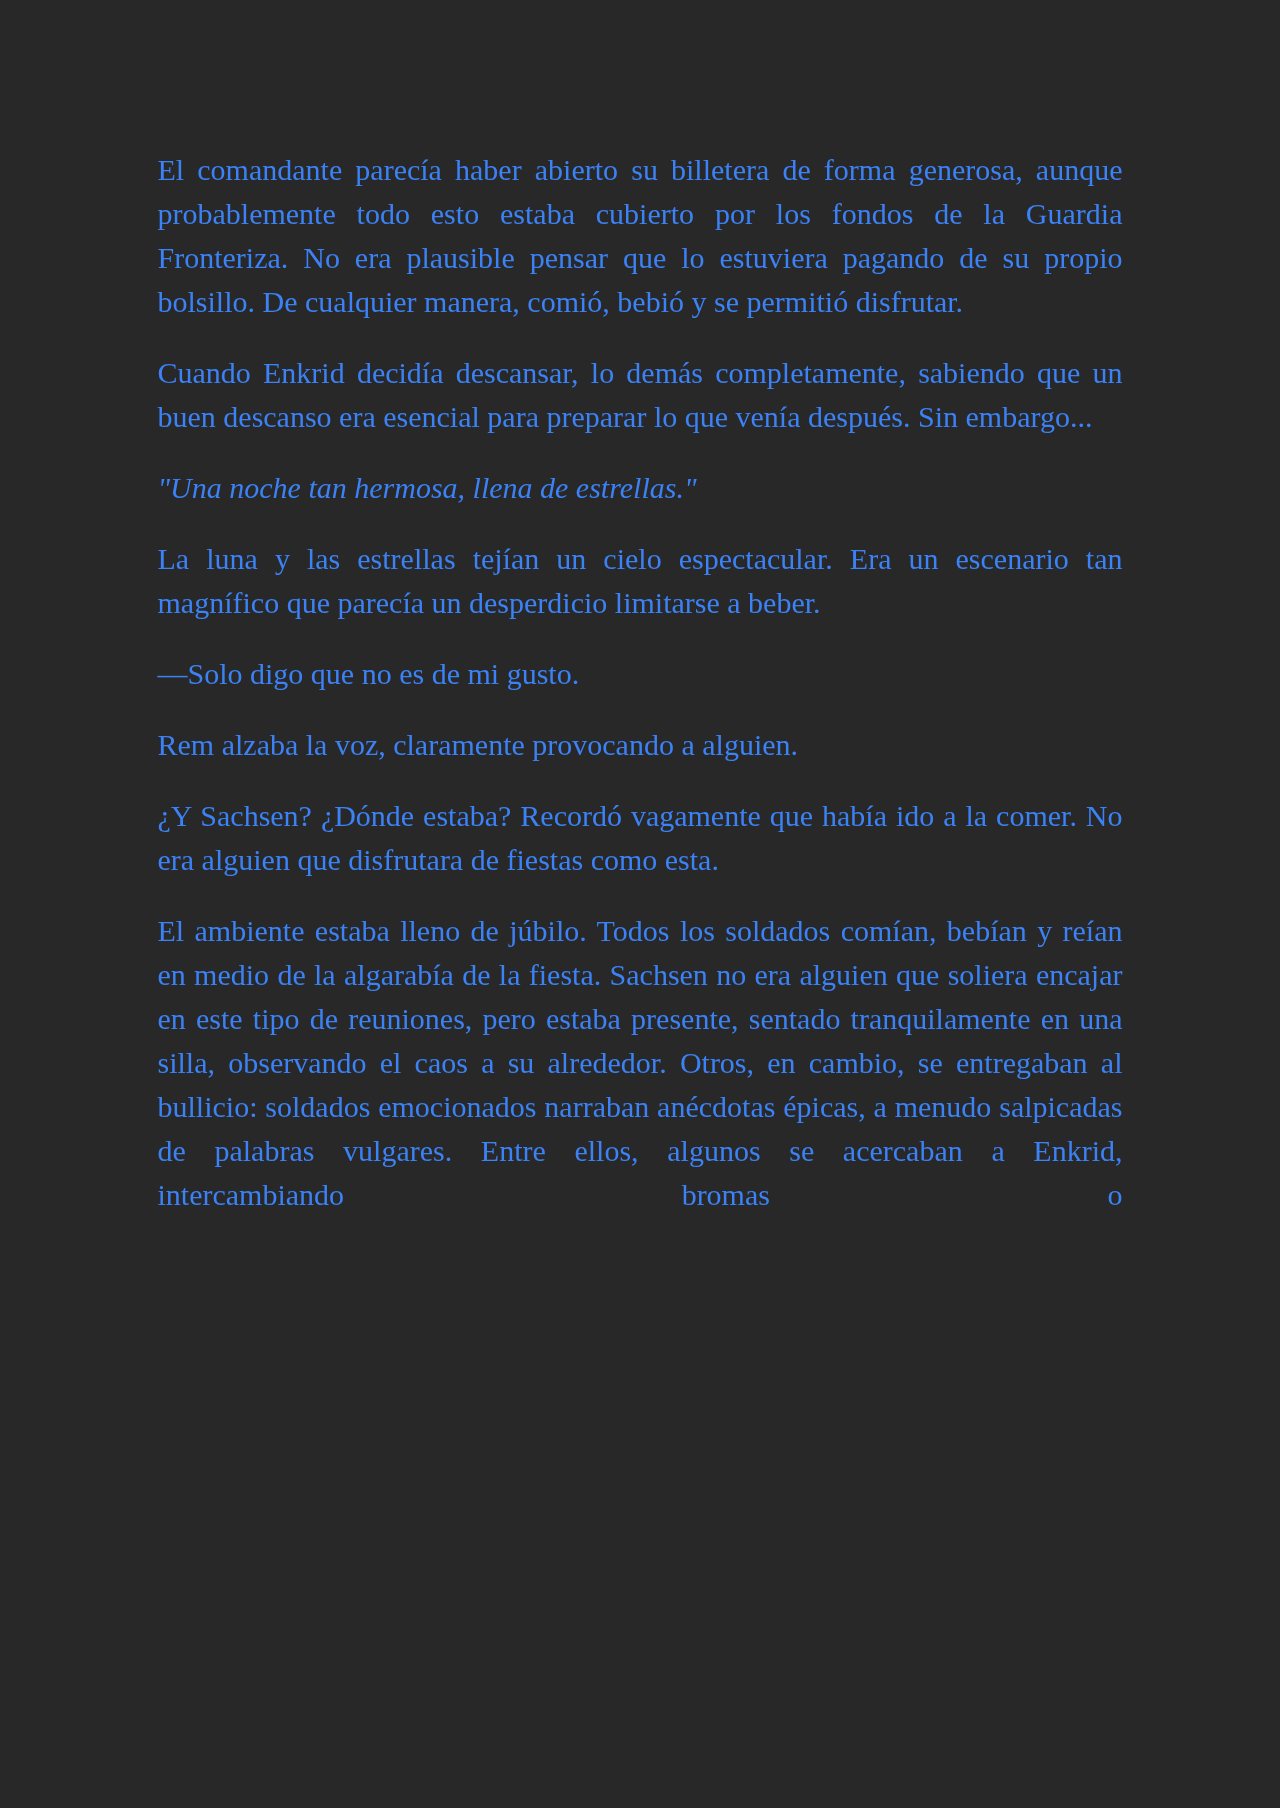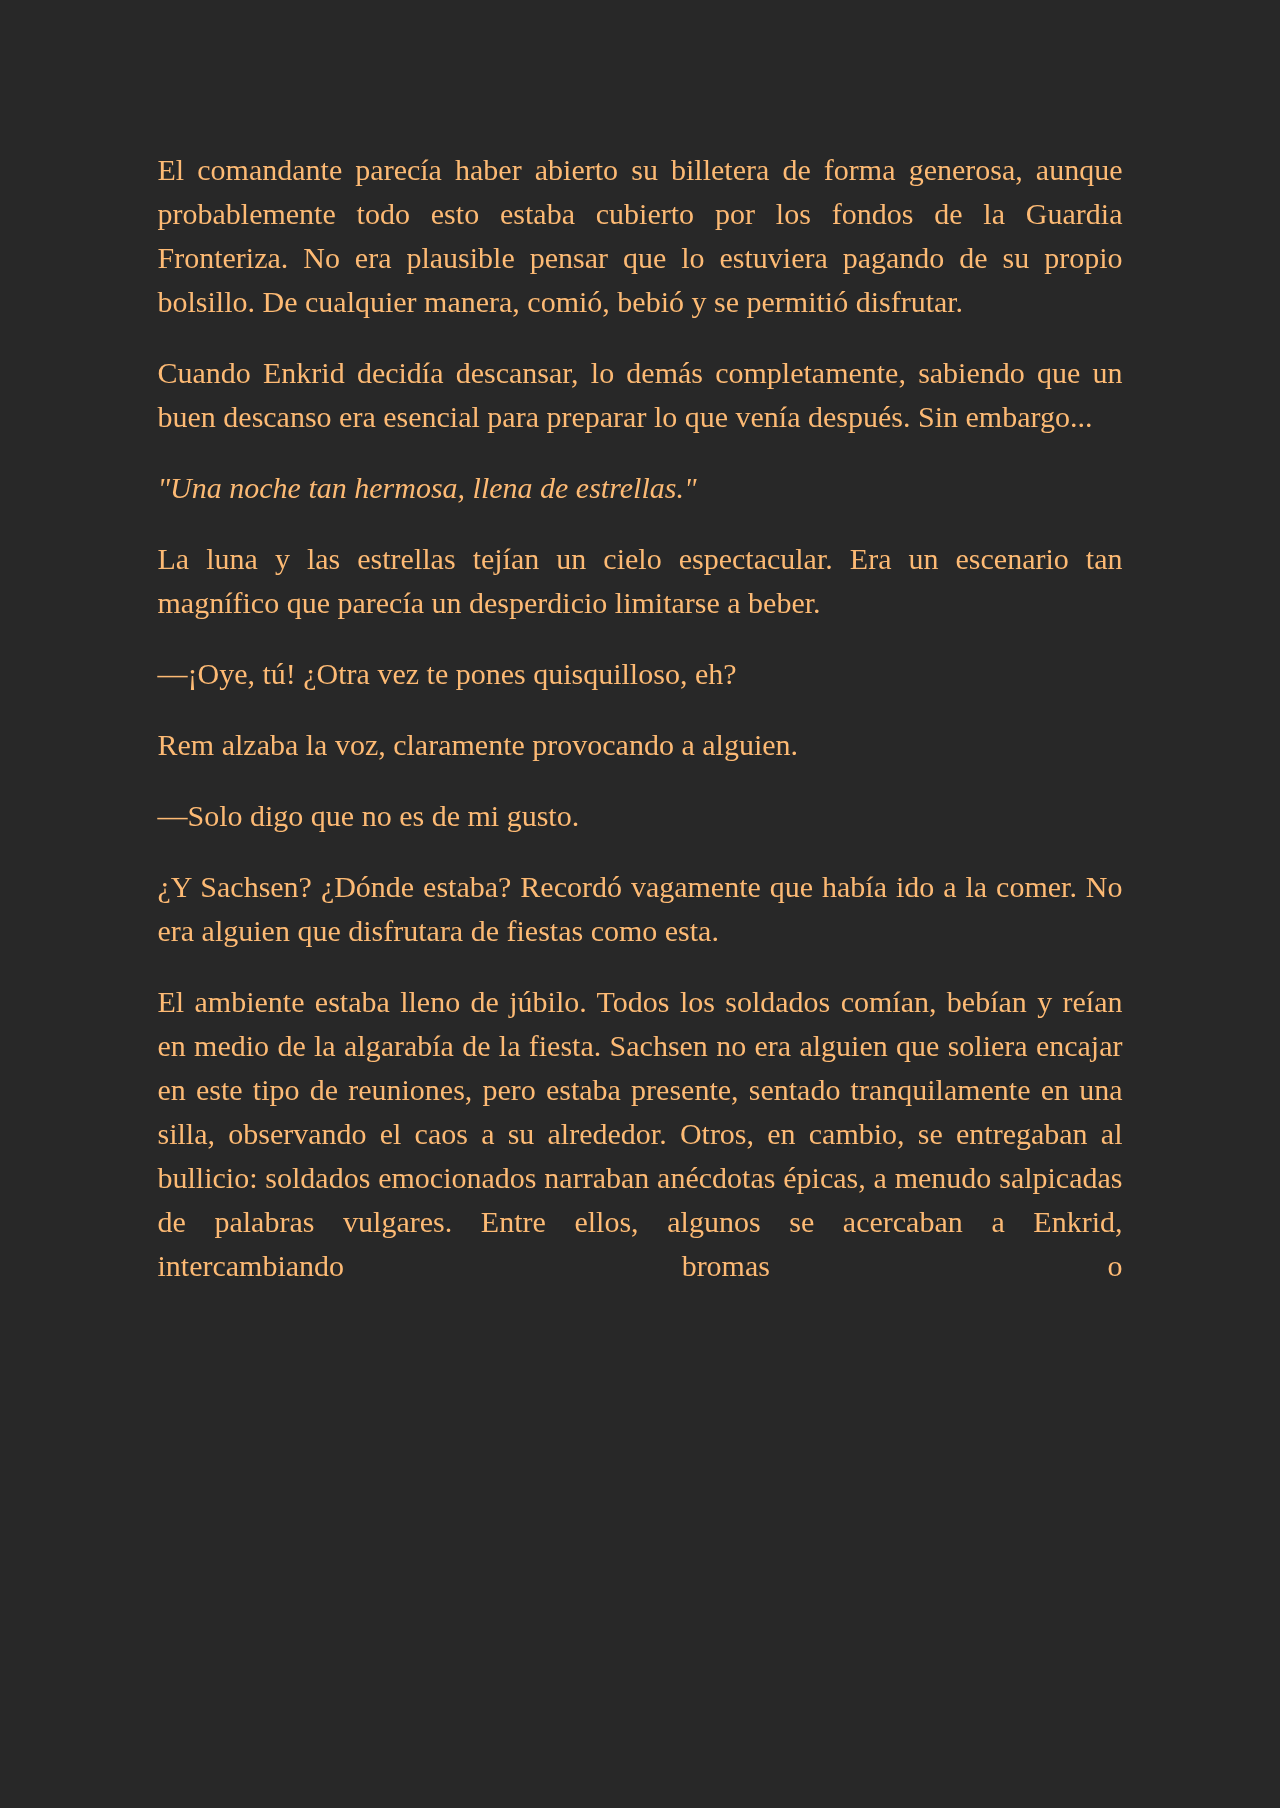--- a/index.html
+++ b/index.html
@@ -37,25 +37,24 @@
   }
   .text-column p.cutoff {
     text-align-last: justify;
     margin-bottom: 4px;
   }
 </style>
 </head>
 <body style="background: rgb(40, 40, 40);">
 
 <div class="reader-page">
-  <div class="text-column" style="color: #fdba74;">
+  <div class="text-column" style="color: #3b82f6;">
 
   <p class="">El comandante parecía haber abierto su billetera de forma generosa, aunque probablemente todo esto estaba cubierto por los fondos de la Guardia Fronteriza. No era plausible pensar que lo estuviera pagando de su propio bolsillo. De cualquier manera, comió, bebió y se permitió disfrutar.</p>
       <p class="">Cuando Enkrid decidía descansar, lo demás completamente, sabiendo que un buen descanso era esencial para preparar lo que venía después. Sin embargo...</p>
       <p class="italic">"Una noche tan hermosa, llena de estrellas."</p>
       <p class="">La luna y las estrellas tejían un cielo espectacular. Era un escenario tan magnífico que parecía un desperdicio limitarse a beber.</p>
-      <p class="">—¡Oye, tú! ¿Otra vez te pones quisquilloso, eh?</p>
+      <p class="">—Solo digo que no es de mi gusto.</p>
       <p class="">Rem alzaba la voz, claramente provocando a alguien.</p>
-      <p class="">—Solo digo que no es de mi gusto.</p>
       <p class="">¿Y Sachsen? ¿Dónde estaba? Recordó vagamente que había ido a la comer. No era alguien que disfrutara de fiestas como esta.</p>
       <p class="cutoff">El ambiente estaba lleno de júbilo. Todos los soldados comían, bebían y reían en medio de la algarabía de la fiesta. Sachsen no era alguien que soliera encajar en este tipo de reuniones, pero estaba presente, sentado tranquilamente en una silla, observando el caos a su alrededor. Otros, en cambio, se entregaban al bullicio: soldados emocionados narraban anécdotas épicas, a menudo salpicadas de palabras vulgares. Entre ellos, algunos se acercaban a Enkrid, intercambiando bromas o</p>
     </div>
 </div>
 
 </body></html>

